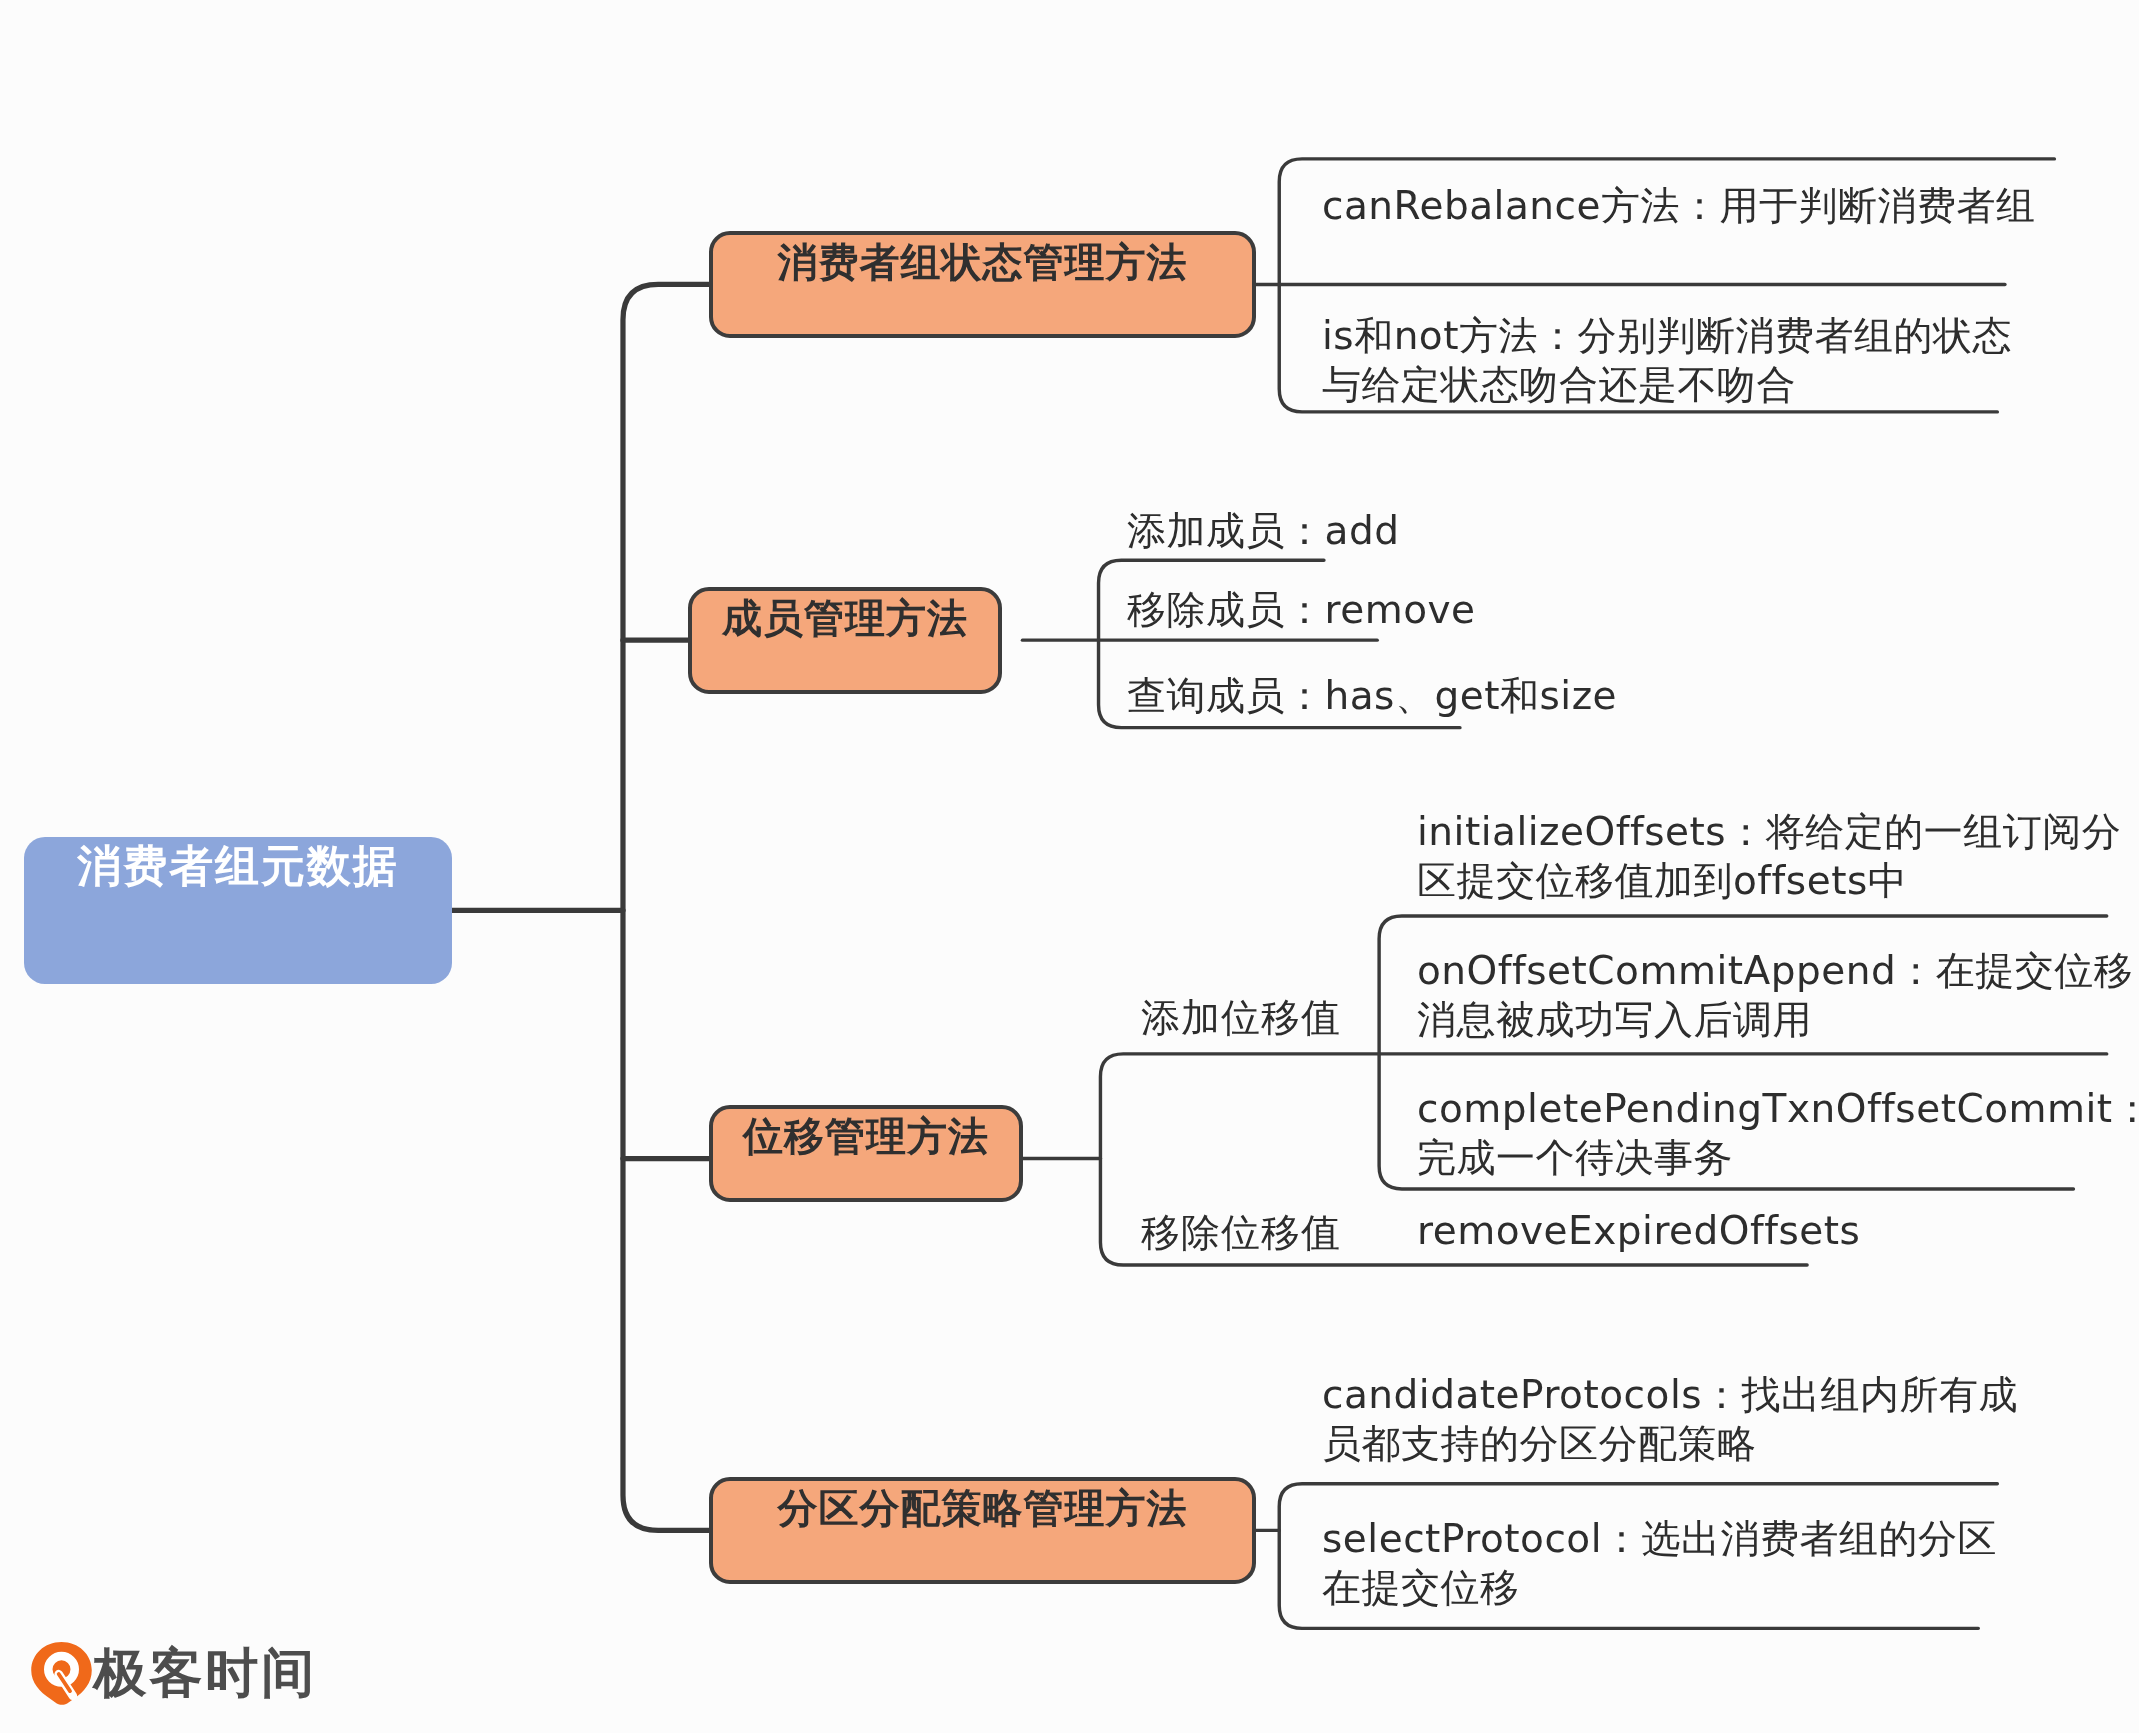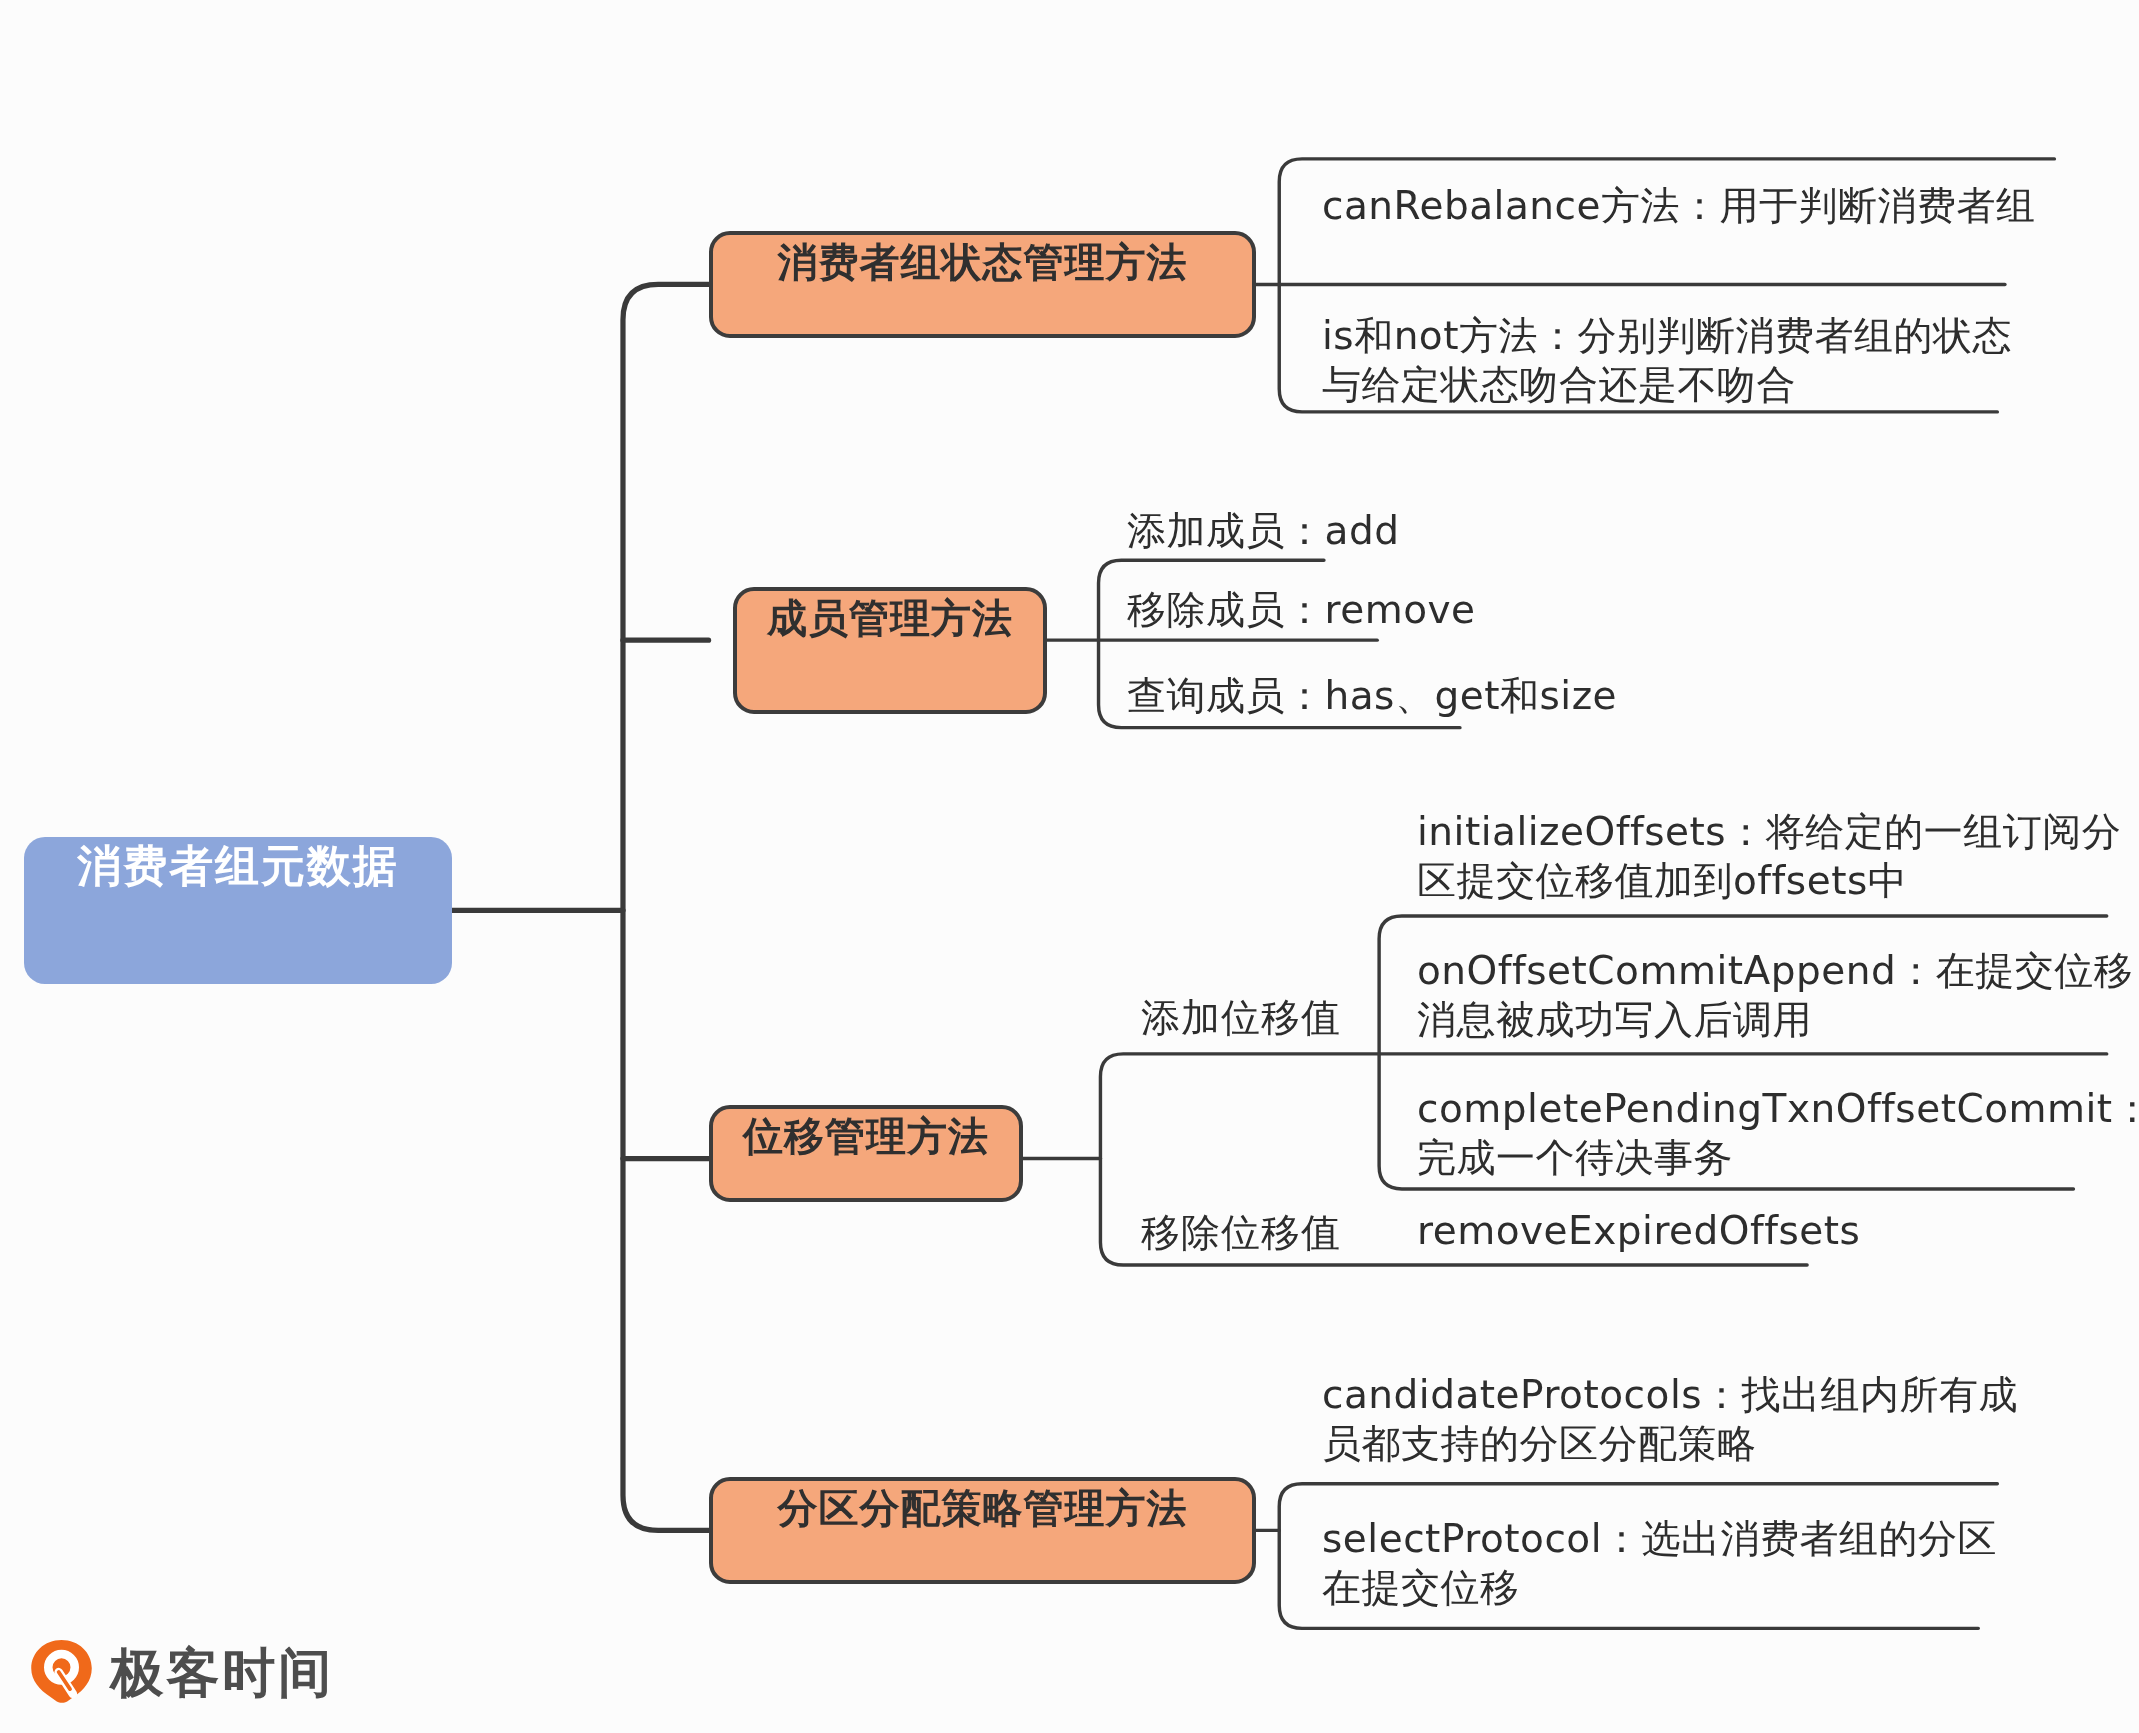--- a/index.html
+++ b/index.html
@@ -23,21 +23,21 @@
   }
   .leaf{
     position:absolute;color:#2d2d2d;font-size:39px;font-weight:500;
     line-height:49px;white-space:nowrap;letter-spacing:0.5px;
   }
   .leaf.wide{line-height:53px;}
   .glabel{
     position:absolute;color:#2d2d2d;font-size:39px;font-weight:500;
     white-space:nowrap;letter-spacing:1px;
   }
-  .logo{position:absolute;left:28.5px;top:1638px;display:flex;align-items:flex-start;gap:17px;}
+  .logo{position:absolute;left:28.5px;top:1638px;display:flex;align-items:flex-end;}
   .logo-text{font-size:53px;font-weight:600;color:#4d4d4d;letter-spacing:2.9px;}
 </style>
 </head>
 <body>
 
 <div class="canvas">
 
   <svg class="links" viewBox="0 0 2250 1823" fill="none" stroke="#3a3a3a" stroke-linecap="round" stroke-linejoin="round">
 
     <g stroke-width="5.5">
@@ -64,21 +64,21 @@
     </g>
   </svg>
 
   <div class="node root" style="left:24px;top:837px;width:428px;height:147px">
     <span>消费者组元数据</span>
   </div>
 
   <div class="node branch" style="left:709px;top:231px;width:547px;height:107px">
     <span>消费者组状态管理方法</span>
   </div>
-  <div class="node branch" style="left:733px;top:587px;width:314px;height:127px">
+  <div class="node branch" style="left:688px;top:587px;width:314px;height:107px">
     <span>成员管理方法</span>
   </div>
   <div class="node branch" style="left:709px;top:1105px;width:314px;height:97px">
     <span>位移管理方法</span>
   </div>
   <div class="node branch" style="left:709px;top:1477px;width:547px;height:107px">
     <span>分区分配策略管理方法</span>
   </div>
 
   <div class="leaf" style="left:1322px;top:181px">

